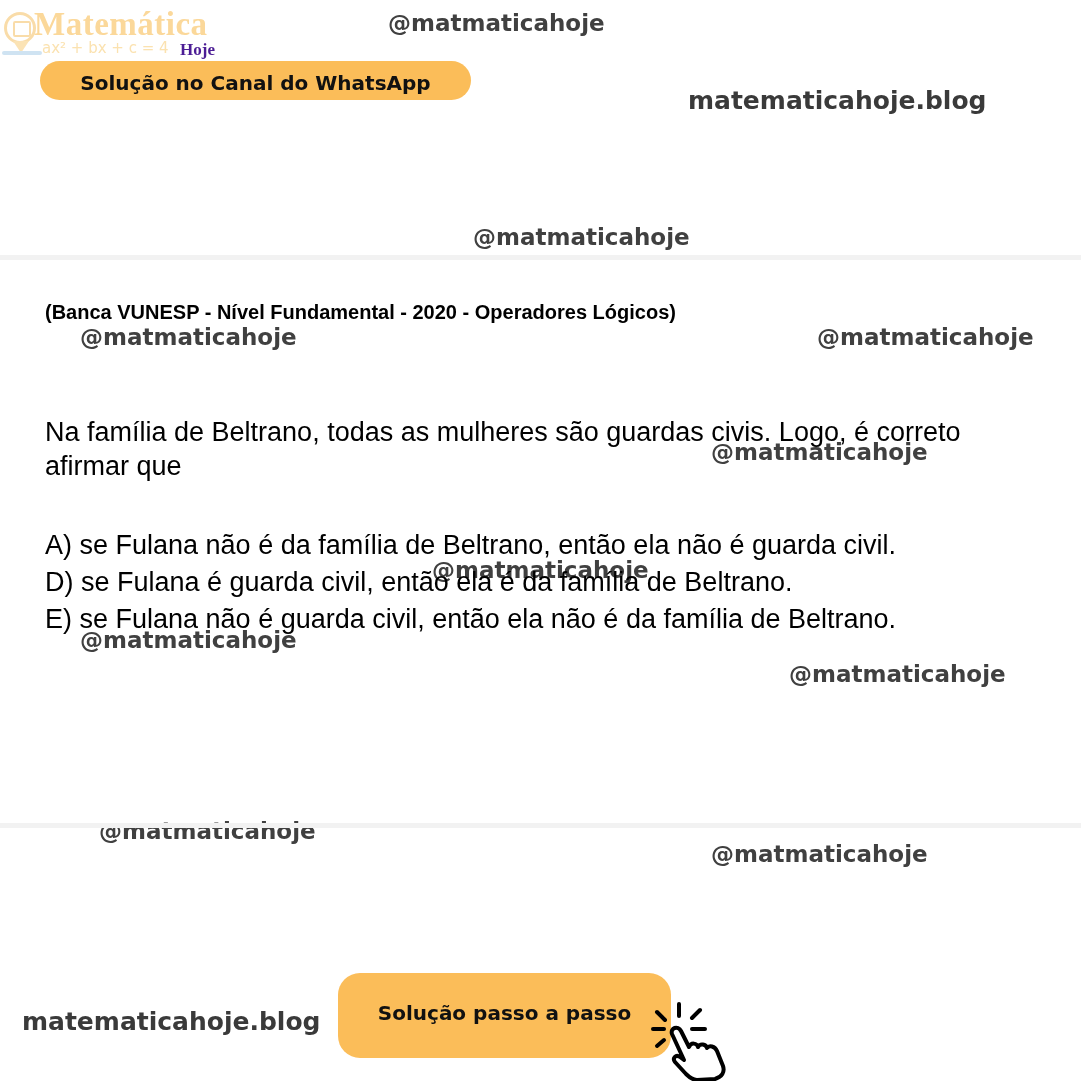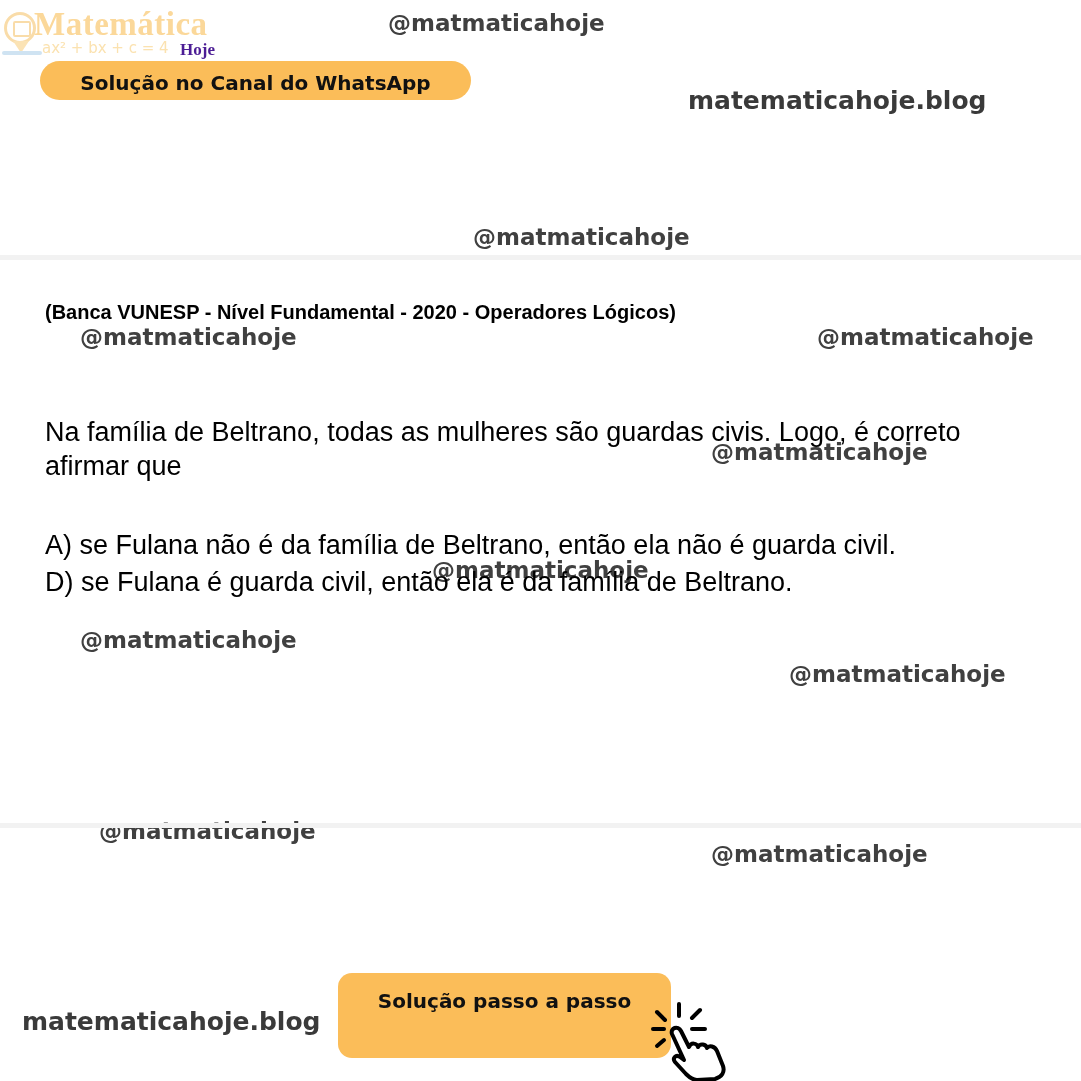--- a/index.html
+++ b/index.html
@@ -9,21 +9,21 @@
   .logo-pin { position: absolute; left: 4px; top: 4px; width: 26px; height: 26px; border: 3px solid #f9d9a0; border-radius: 50%; opacity: 0.9; }
   .logo-pin::after { content: ""; position: absolute; left: 6px; top: 6px; width: 14px; height: 12px; border: 2px solid #f9d9a0; border-radius: 2px; }
   .logo-pin-tail { position: absolute; left: 13px; top: 33px; width: 0; height: 0; border-left: 8px solid transparent; border-right: 8px solid transparent; border-top: 12px solid #fbe3b5; }
   .logo-wave { position: absolute; left: 2px; top: 43px; width: 40px; height: 4px; background: #cfe3f2; border-radius: 4px; }
   .logo-title { position: absolute; left: 34px; top: -2px; font-family: "Liberation Serif", serif; font-weight: bold; font-size: 33px; color: #fbd89a; letter-spacing: 0.5px; }
   .logo-formula { position: absolute; left: 42px; top: 31px; font-size: 15px; color: #fbe2b0; font-family: "DejaVu Sans", sans-serif; }
   .logo-hoje { position: absolute; left: 180px; top: 32px; font-family: "Liberation Serif", serif; font-weight: bold; font-size: 17px; color: #4c1d95; }
 
   .pill { position: absolute; background: #fbbd59; border-radius: 24px; color: #111; font-family: "DejaVu Sans", sans-serif; font-weight: bold; text-align: center; }
   .pill-top { left: 40px; top: 61px; width: 431px; height: 39px; line-height: 45px; font-size: 20px; }
-  .pill-bottom { left: 338px; top: 973px; width: 333px; height: 85px; border-radius: 14px; font-size: 20px; line-height: 33px; padding-top: 12px; box-sizing: border-box; }
+  .pill-bottom { left: 338px; top: 973px; width: 333px; height: 85px; border-radius: 22px; font-size: 20px; line-height: 33px; padding-top: 24px; box-sizing: border-box; }
 
   .blog { position: absolute; font-family: "DejaVu Sans", sans-serif; font-weight: bold; color: #3a3a3a; font-size: 25px; }
   .blog-top { left: 688px; top: 86px; }
   .blog-bottom { left: 22px; top: 1007px; }
 
   .wm { position: absolute; font-family: "DejaVu Sans", sans-serif; font-weight: bold; font-size: 23px; color: #404040; white-space: nowrap; }
 
   .band { position: absolute; left: 0; width: 1081px; height: 5px; background: #f2f2f2; }
 
   .content { position: absolute; left: 45px; width: 973px; color: #000; }
@@ -62,20 +62,21 @@
 
 <div class="pill pill-top">Solução no Canal do WhatsApp</div>
 
 <div class="blog blog-top">matematicahoje.blog</div>
 
 <div class="content heading">(Banca VUNESP - Nível Fundamental - 2020 - Operadores Lógicos)</div>
 <div class="content statement">Na família de Beltrano, todas as mulheres são guardas civis. Logo, é correto afirmar que</div>
 <div class="content options">
   <div class="option">A) se Fulana não é da família de Beltrano, então ela não é guarda civil.</div>
   <div class="option">D) se Fulana é guarda civil, então ela é da família de Beltrano.</div>
+  <div class="option">E) se Fulana não é guarda civil, então ela não é da família de Beltrano.</div>
 </div>
 
 <div class="blog blog-bottom">matematicahoje.blog</div>
 
 <div class="pill pill-bottom">
   <div>Solução passo a passo</div>
 </div>
 
 <svg class="hand" viewBox="0 0 85 81" fill="none" stroke="#000" stroke-width="4" stroke-linecap="round" stroke-linejoin="round">
   <line x1="12" y1="12" x2="20" y2="20"></line>

